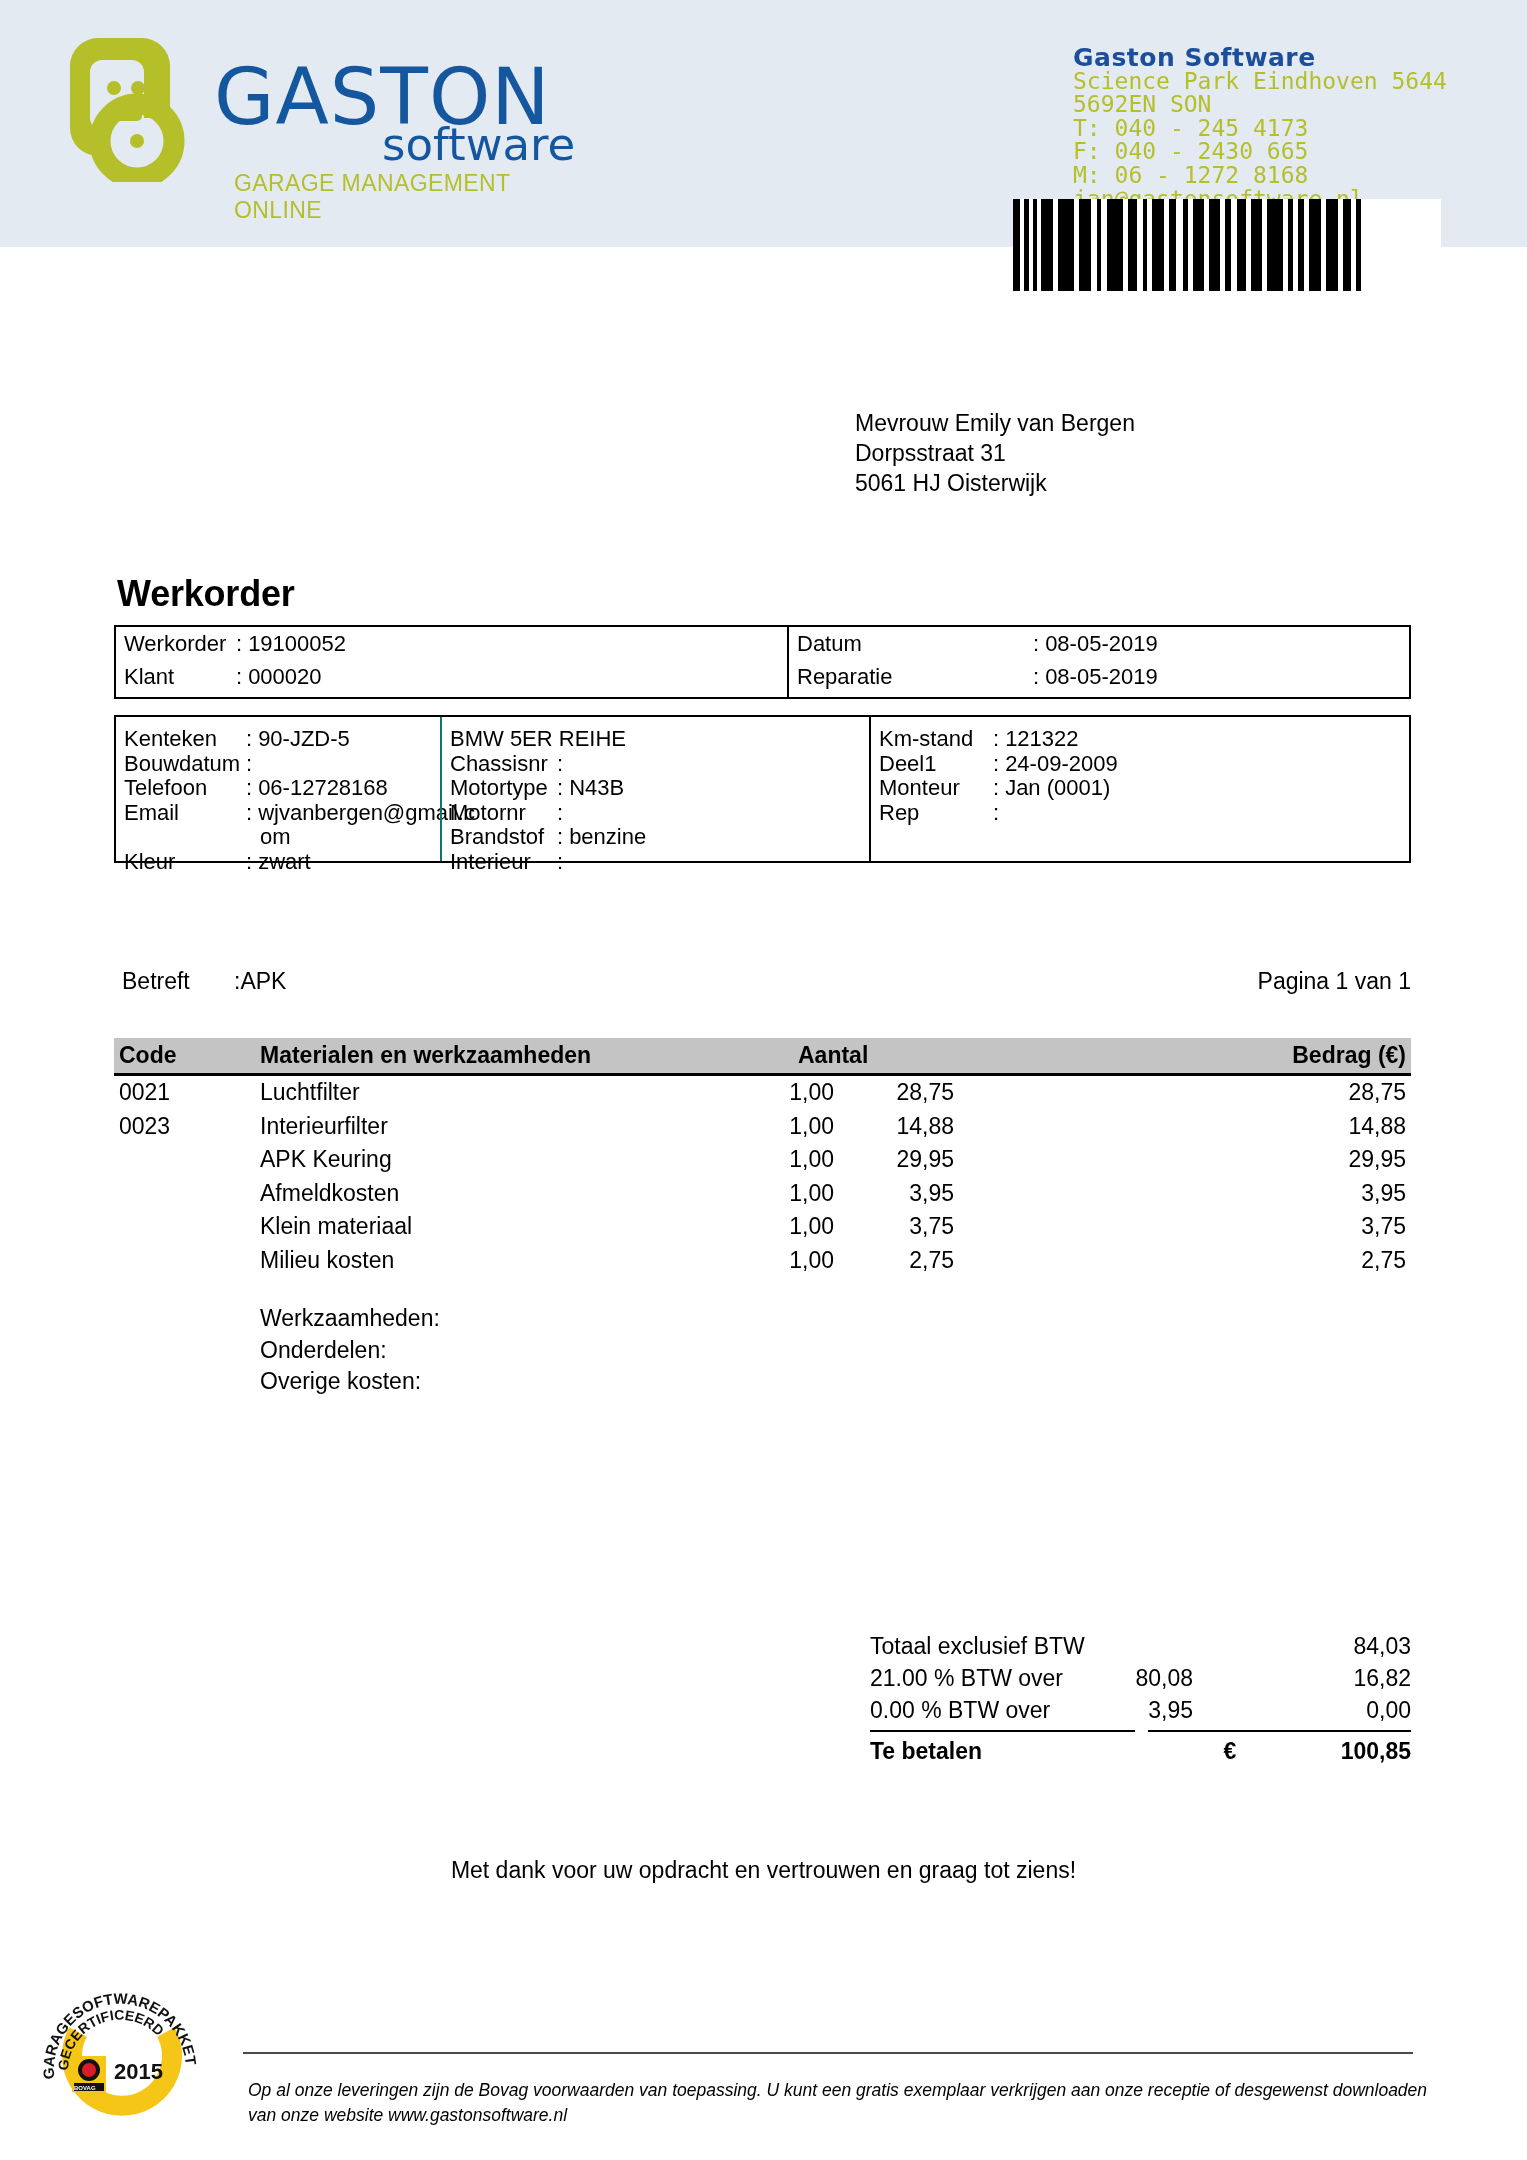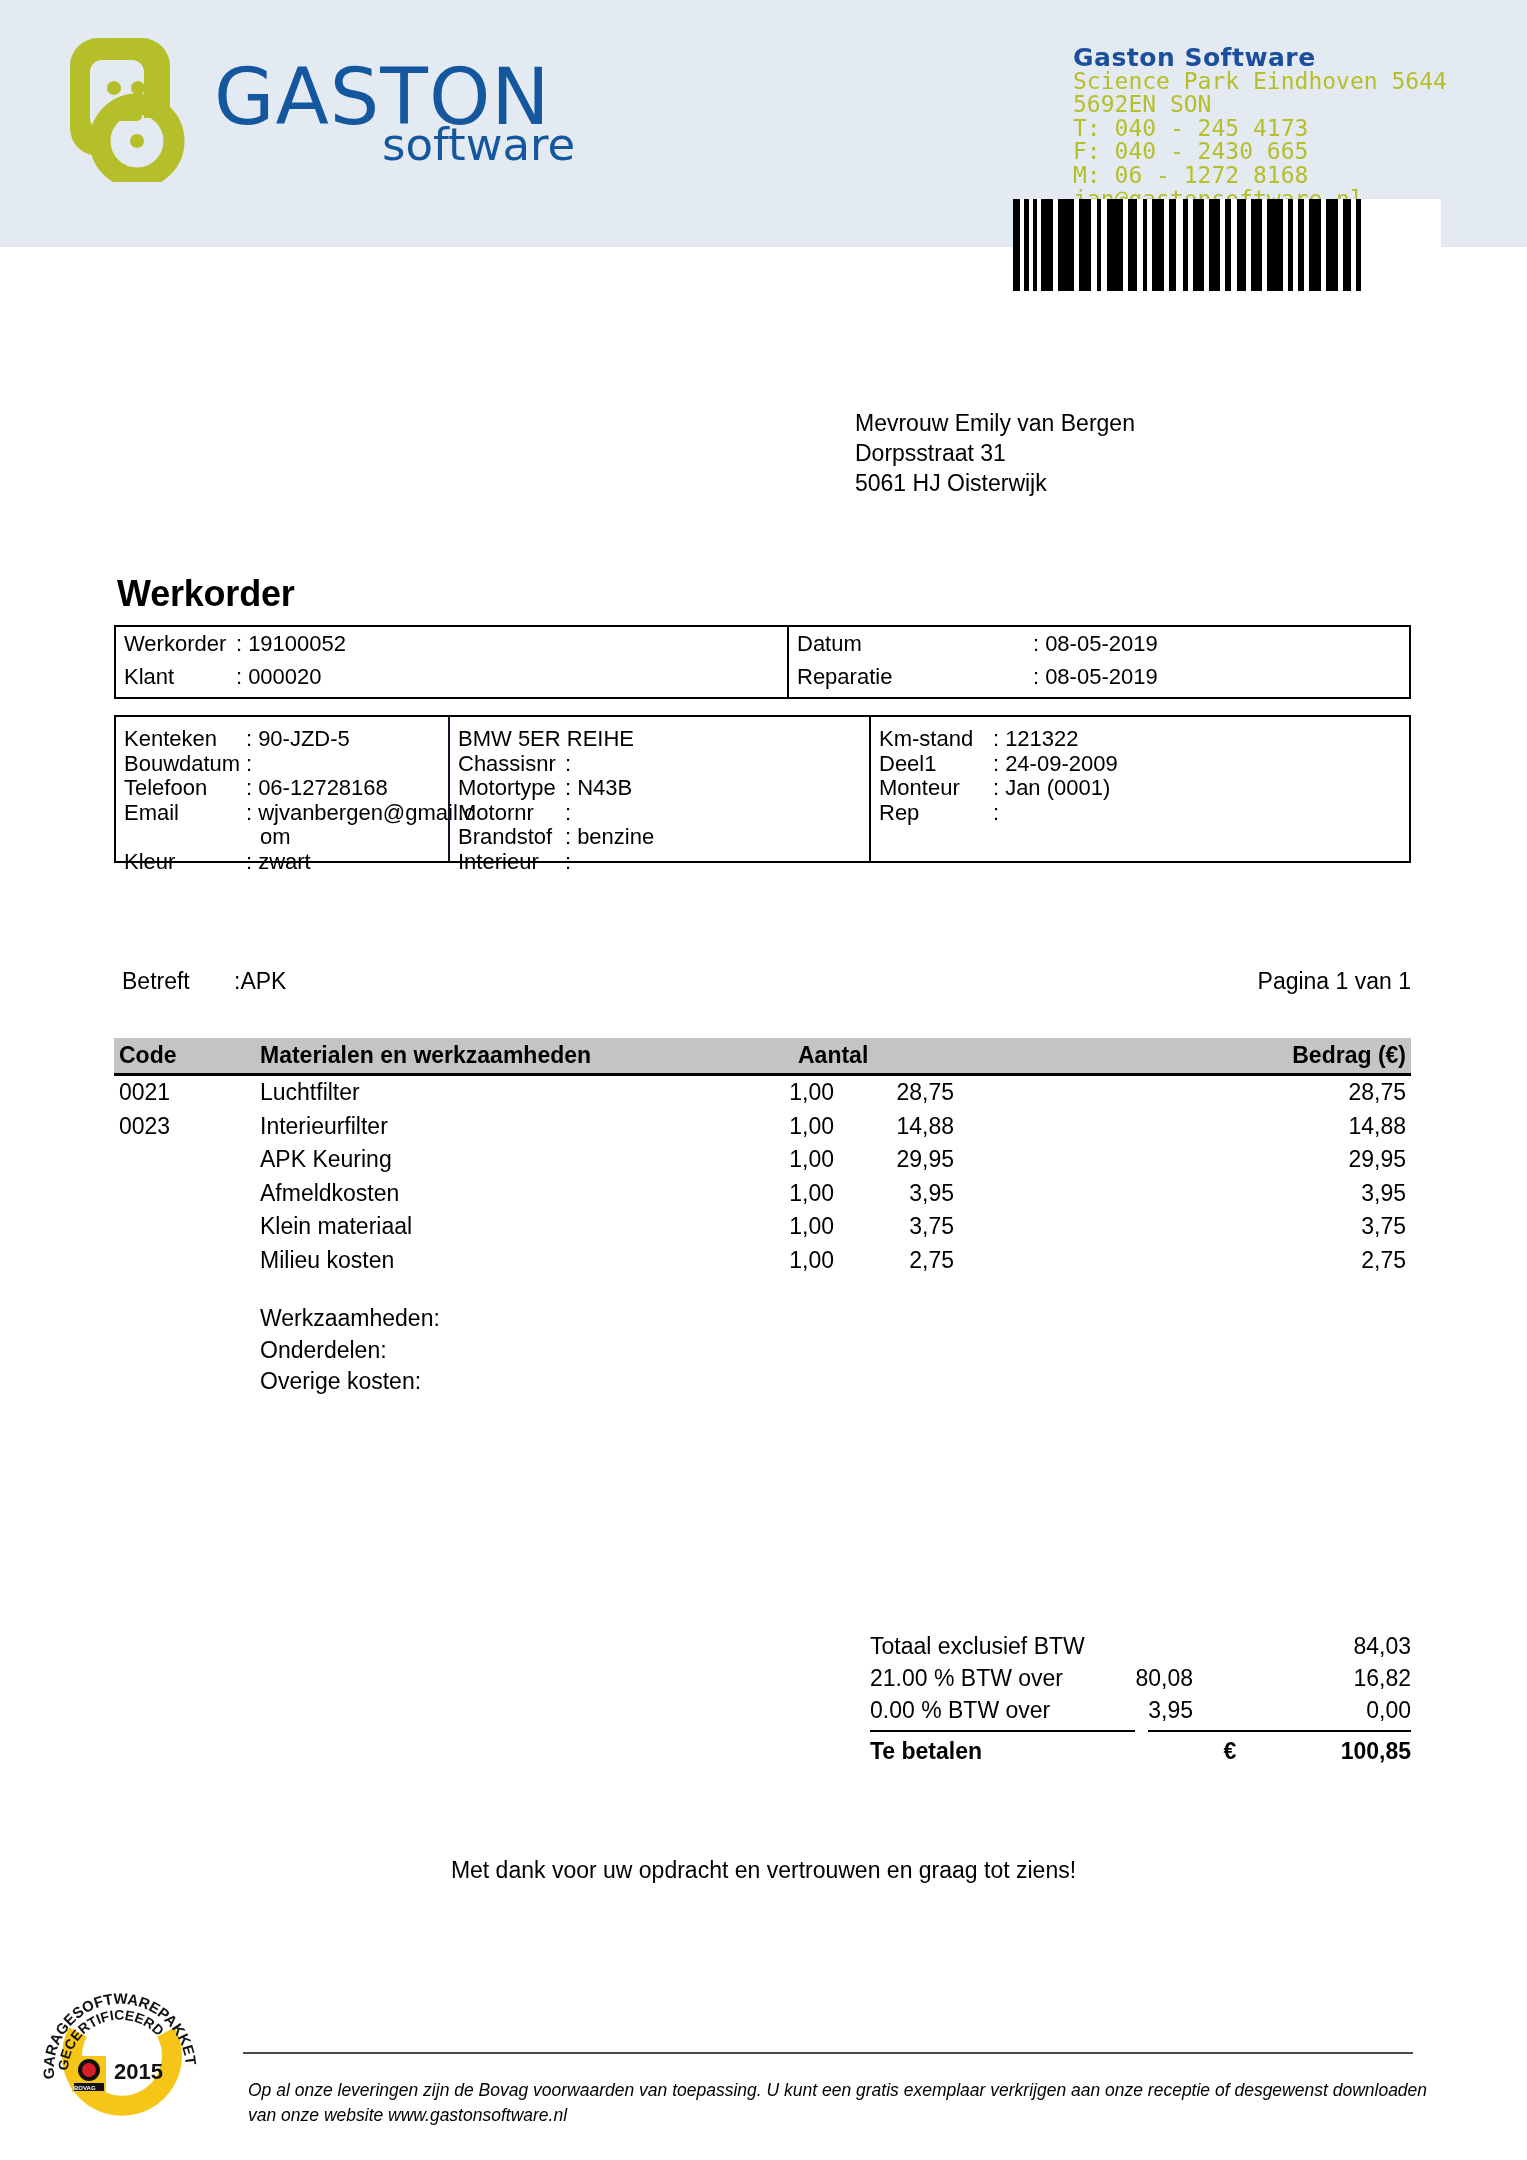--- a/index.html
+++ b/index.html
@@ -144,21 +144,21 @@
   #vehicle-table {
     left: 114px; top: 715px;
     width: 1297px; height: 148px;
   }
   .vt-col {
     position: absolute; top: 0; height: 100%;
     box-sizing: border-box;
     padding-top: 10px;
   }
   .vt-1 { left: 0;    width: 316px; }
-  .vt-2 { left: 332px; width: 474px; border-left: 2px solid #0f172a; }
+  .vt-2 { left: 324px; width: 474px; border-left: 2px solid #0f766e; }
   .vt-3 { left: 753px; width: 542px; border-left: 2px solid #000; }
   .vrow {
     position: relative;
     height: 24.5px;
     line-height: 24.5px;
     white-space: nowrap;
     font-size: 22px;
   }
   .vrow .k { position: absolute; left: 8px; }
   .vrow .s { position: absolute; }
@@ -293,20 +293,21 @@
                  a12 12 0 0 0 -12 12 v46 a12 12 0 0 0 12 12 h8 v26 h-12
                  a28 28 0 0 1 -28 -28 v-62 a28 28 0 0 1 28 -28 z" fill="#b5bf2a"></path>
         <circle cx="52" cy="58" r="7" fill="#b5bf2a"></circle>
         <circle cx="76" cy="58" r="7" fill="#b5bf2a"></circle>
         <rect x="50" y="80" width="30" height="11" rx="5" fill="#b5bf2a"></rect>
         <circle cx="75" cy="111" r="37" fill="none" stroke="#b5bf2a" stroke-width="21"></circle>
         <circle cx="75" cy="111" r="7" fill="#b5bf2a"></circle>
       </svg>
       <div class="logo-word">GASTON</div>
       <div class="logo-sub">software</div>
+      <div class="logo-tag">GARAGE MANAGEMENT ONLINE</div>
     </div>
 
     <div class="company">
       <div class="cname">Gaston Software</div>
       <div>Science Park Eindhoven 5644</div>
       <div>5692EN SON</div>
       <div>T: 040 - 245 4173</div>
       <div>F: 040 - 2430 665</div>
       <div>M:  06 - 1272 8168</div>
       <div class="email">jan@gastonsoftware.nl</div>

